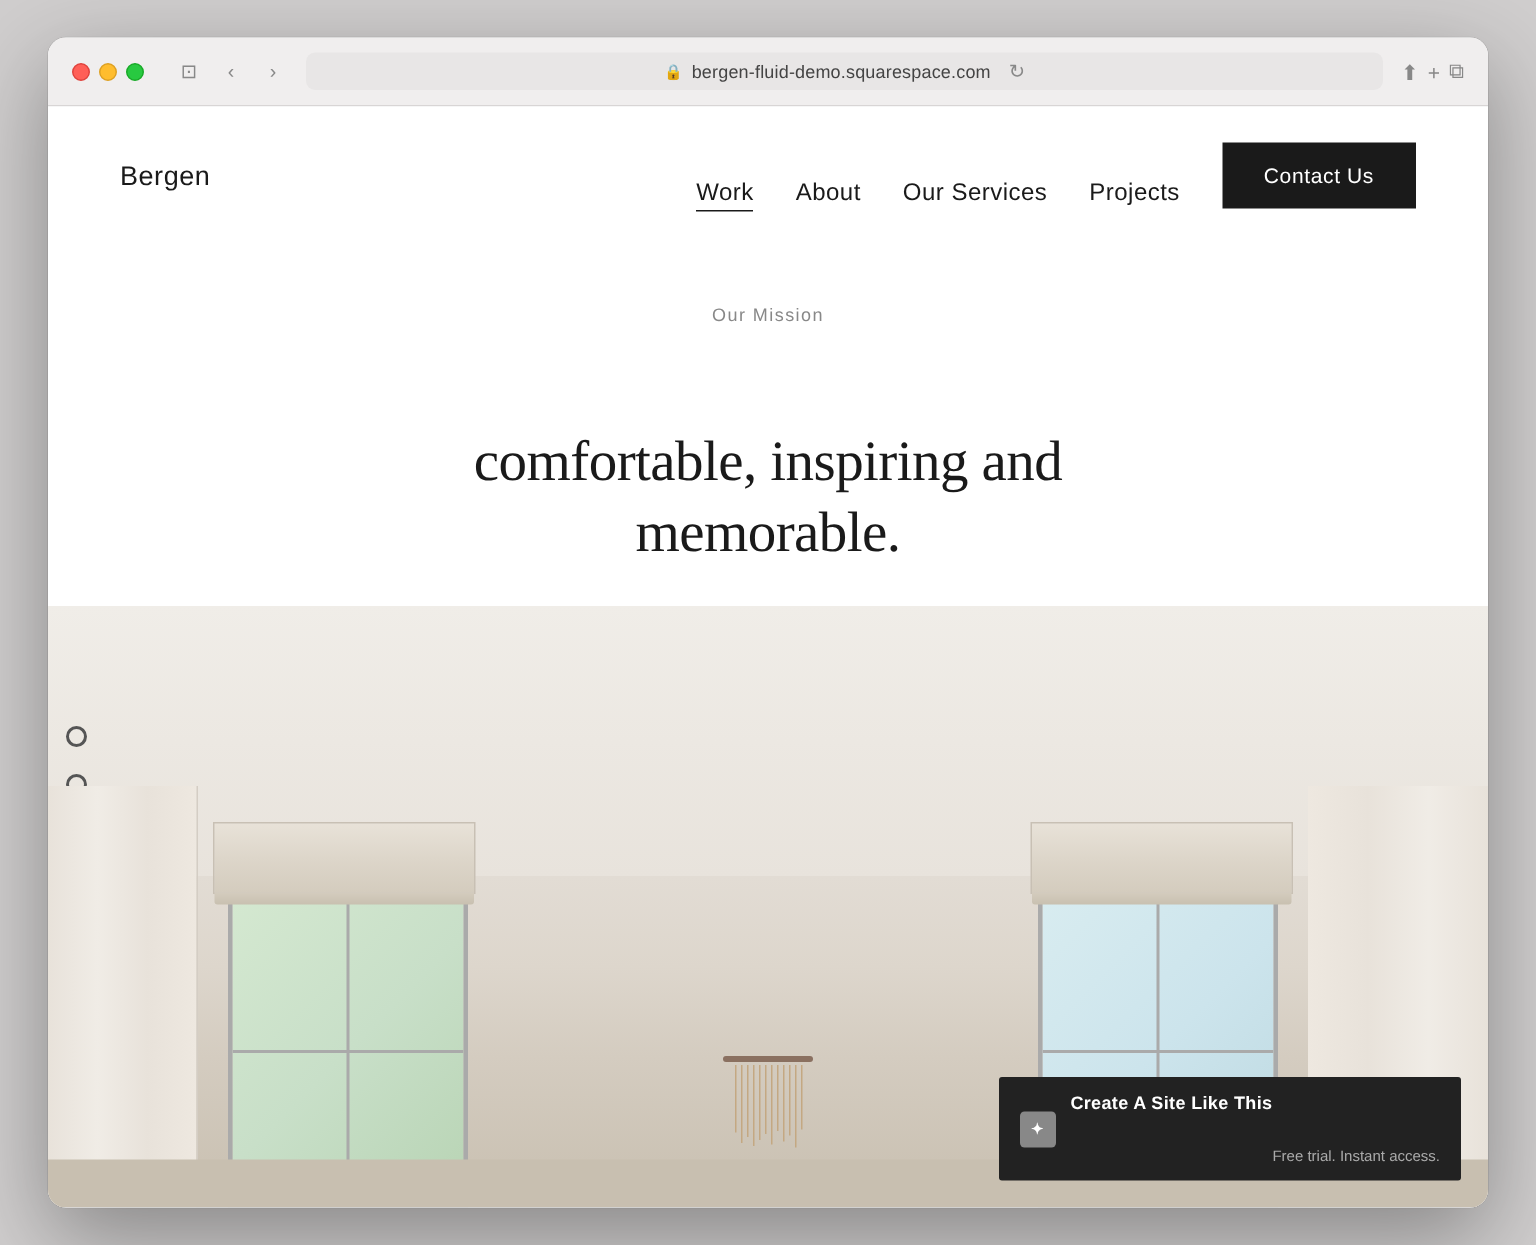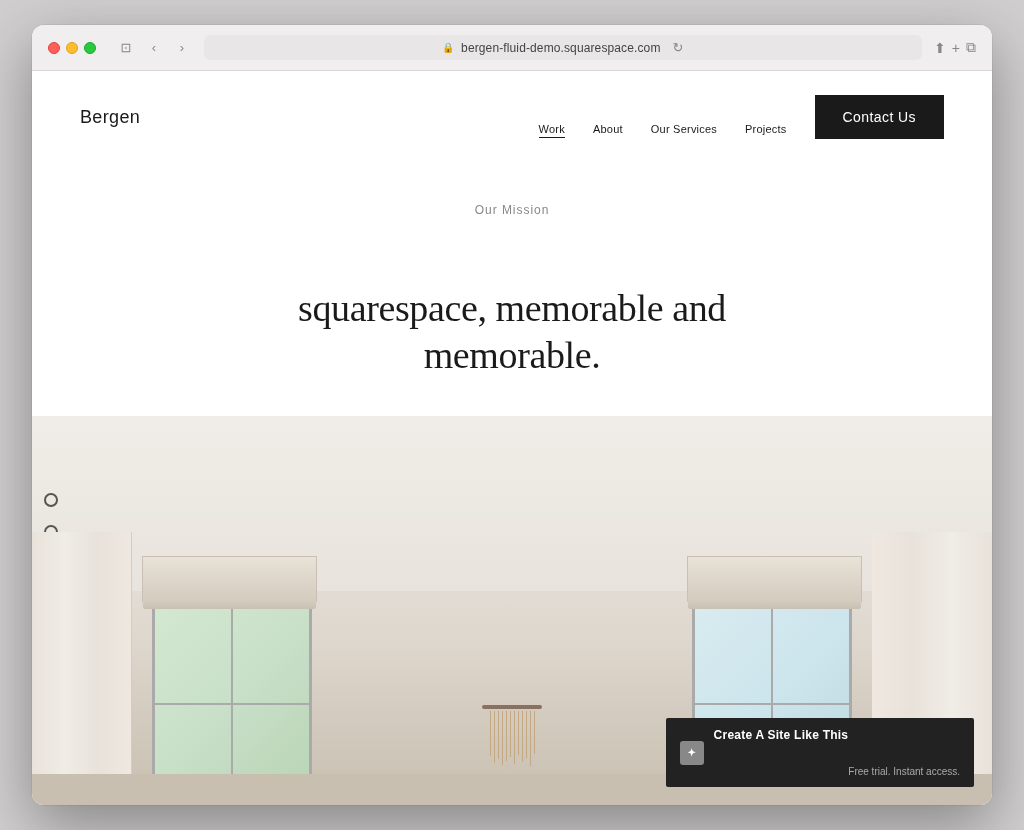--- a/index.html
+++ b/index.html
@@ -128,21 +128,21 @@
       letter-spacing: 0.02em;
     }
 
     .nav-links {
       display: flex;
       align-items: center;
       gap: 28px;
     }
 
     .nav-link {
-      font-size: 11px;
+      font-size: 16px;
       color: #1a1a1a;
       text-decoration: none;
       letter-spacing: 0.02em;
       cursor: pointer;
       position: relative;
       margin-top: 24px;
     }
 
     .nav-link.active::after {
       content: '';
@@ -161,21 +161,21 @@
       font-size: 14px;
       letter-spacing: 0.03em;
       cursor: pointer;
       border: none;
       font-family: inherit;
     }
 
     
     .hero-section {
       text-align: center;
-      padding: 40px 48px 36px;
+      padding: 40px 48px 24px;
       flex-shrink: 0;
     }
 
     .mission-label {
       font-size: 12px;
       color: #888;
       letter-spacing: 0.08em;
       margin-bottom: 20px;
     }
 
@@ -568,21 +568,21 @@
         <a class="nav-link">Our Services</a>
         <a class="nav-link">Projects</a>
         <button class="contact-btn">Contact Us</button>
       </div>
     </nav>
 
     <section class="hero-section">
       <p class="mission-label">Our Mission</p>
       <h1 class="hero-headline">
         <br>
-        <span>squarespace, memorable and</span><br>
+        <span>comfortable, inspiring and</span><br>
         <span>memorable.</span>
       </h1>
     </section>
 
     <div class="image-section">
       <div class="room-image">
         <div class="room-ceiling"></div>
 
         <div class="curtain-left">
           <div class="curtain-rings">

